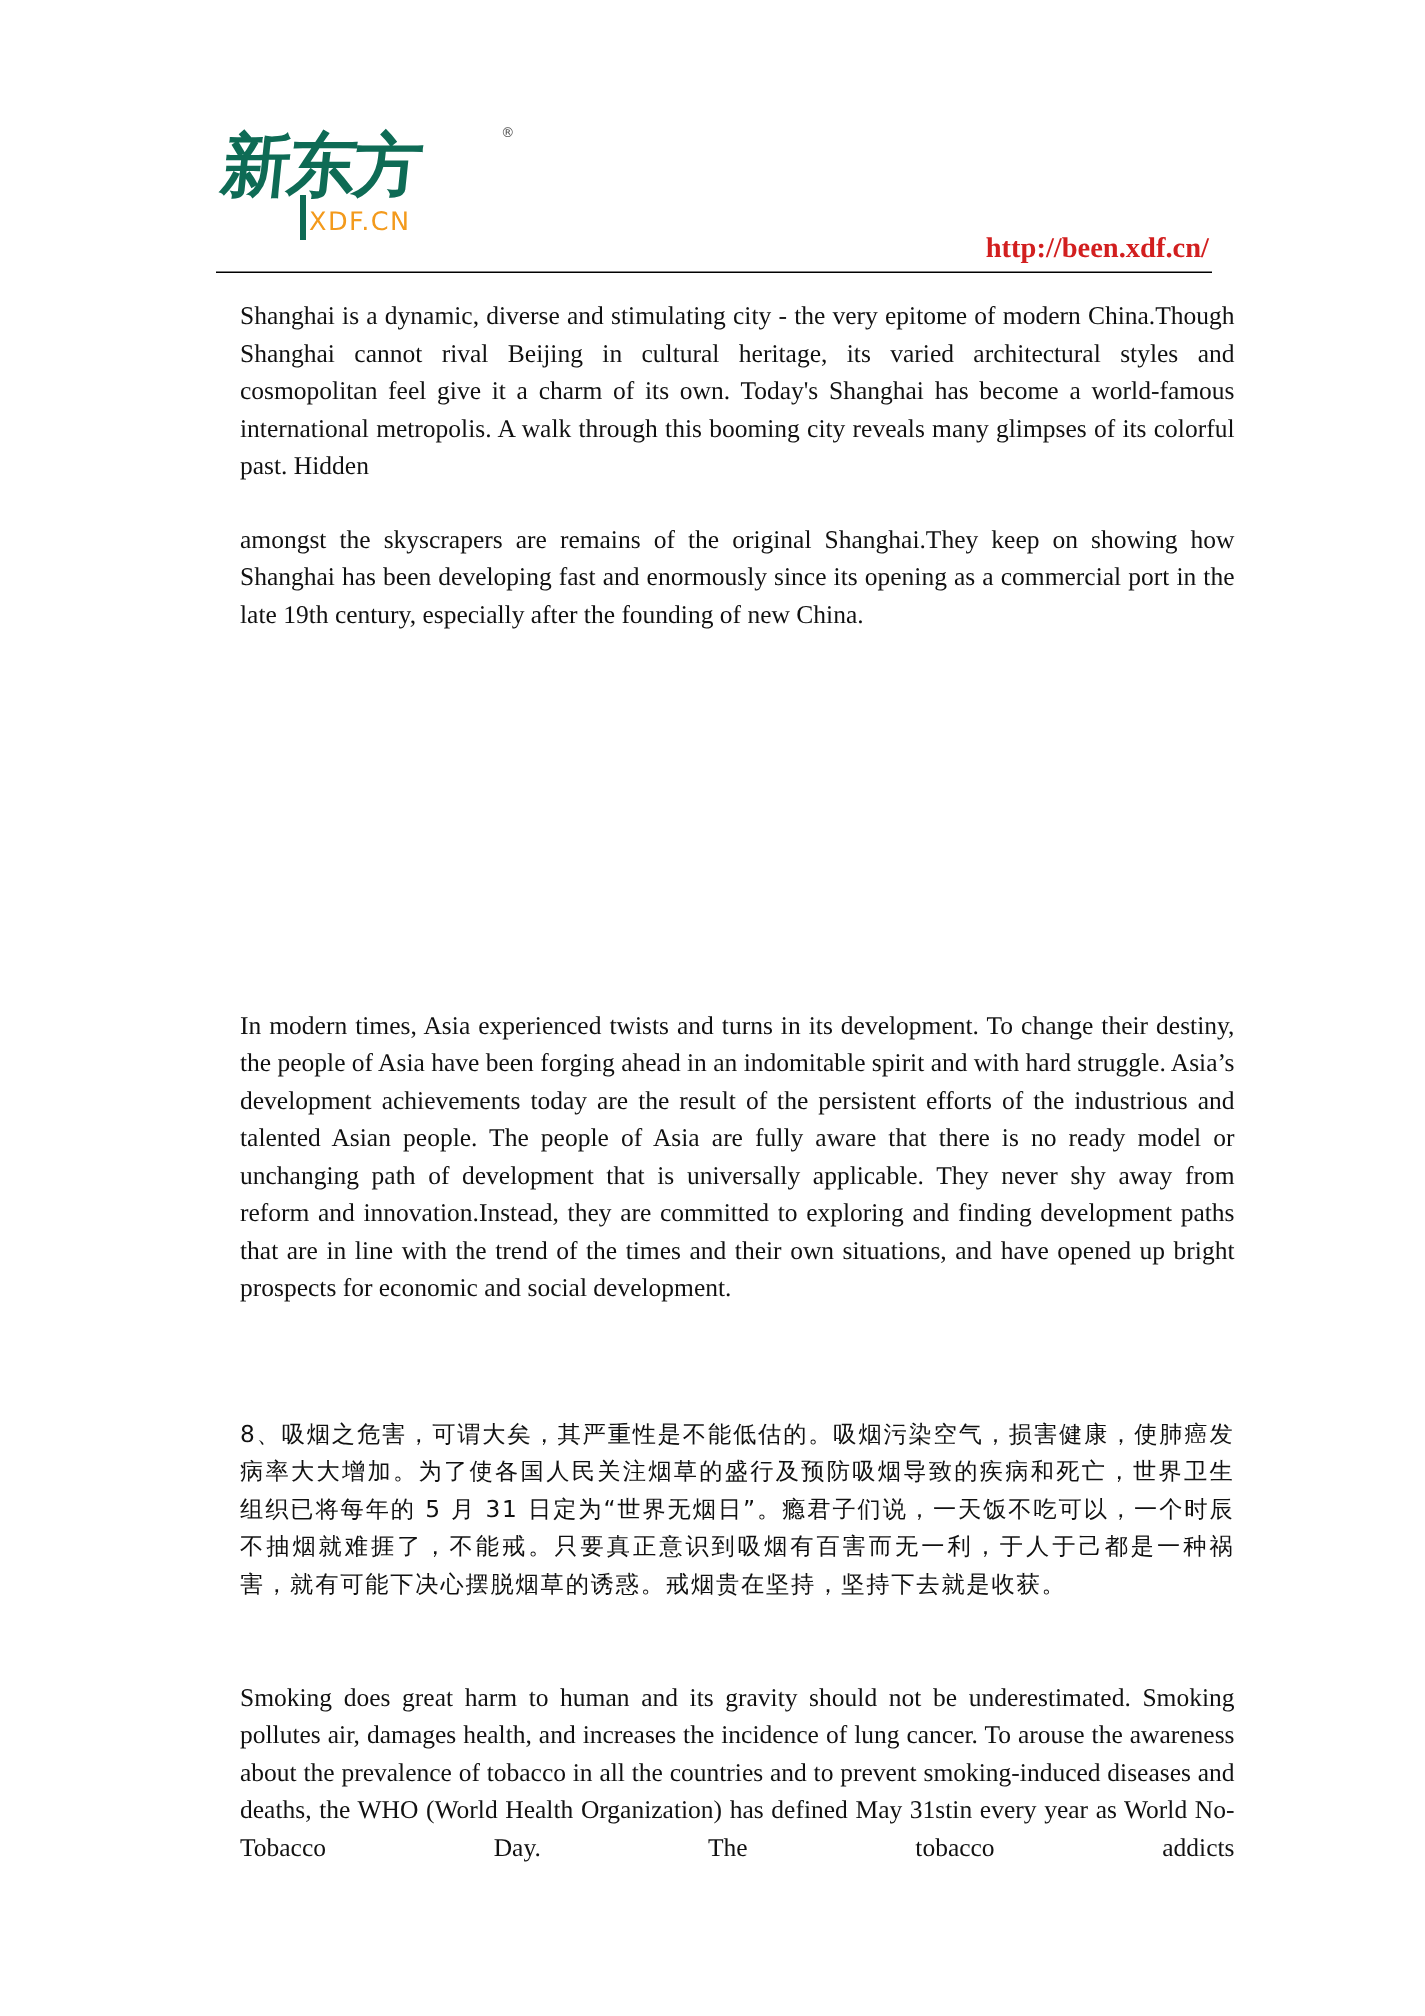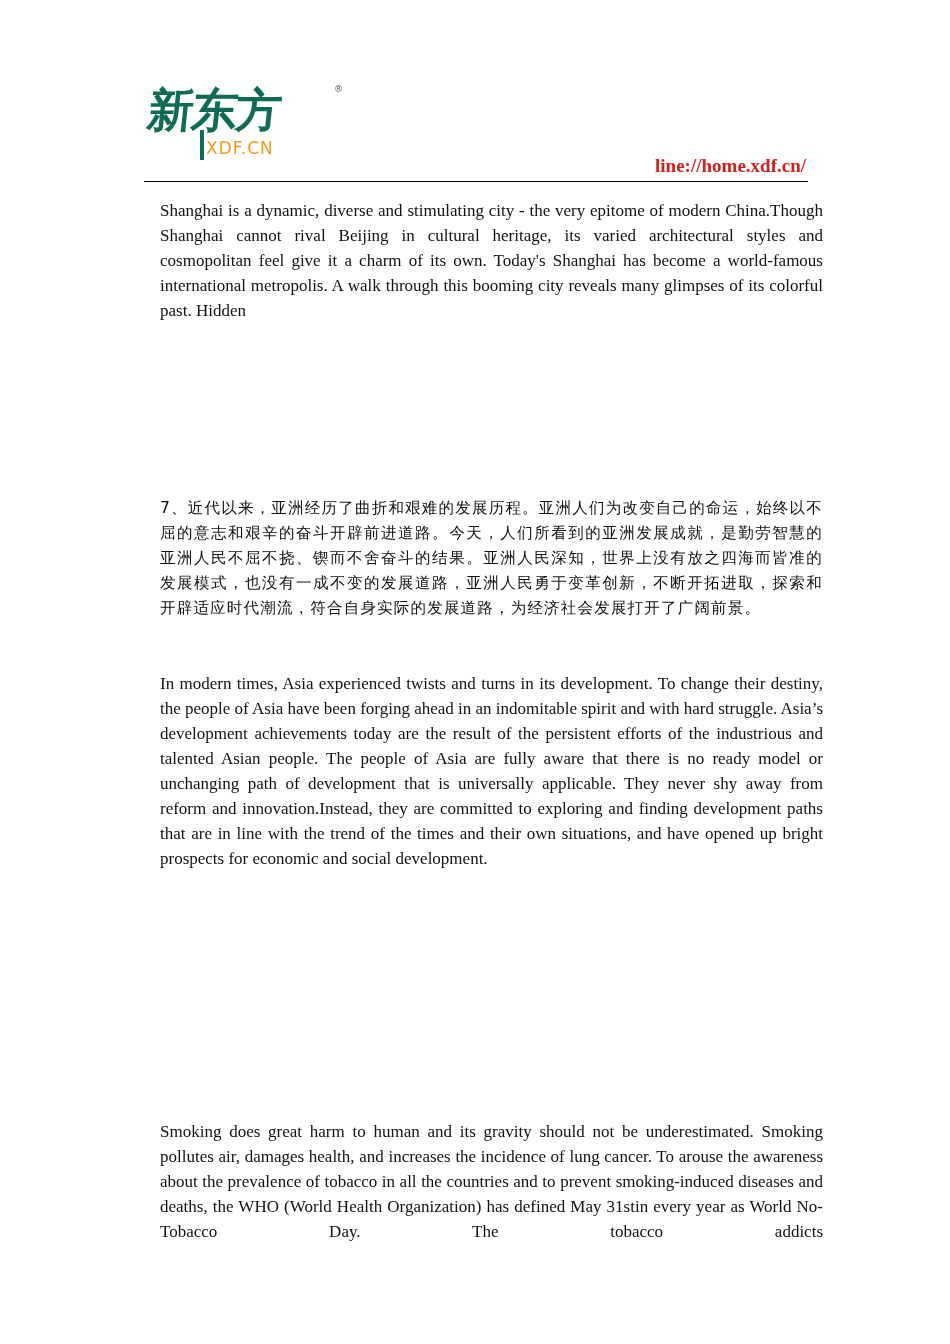--- a/index.html
+++ b/index.html
@@ -44,27 +44,28 @@
 
 <div class="page">
 
   <div class="logo">
     <div class="logo-cn">新东方</div>
     <div class="logo-reg">®</div>
     <div class="logo-bar"></div>
     <div class="logo-en">XDF.CN</div>
   </div>
 
-  <a class="url">line://home.xdf.cn/</a>
+  <a class="url">http://been.xdf.cn/</a>
 
   <div class="rule"></div>
 
   <p class="para last-left" style="top:182px;">Shanghai is a dynamic, diverse and stimulating city - the very epitome of modern China.Though Shanghai cannot rival Beijing in cultural heritage, its varied architectural styles and cosmopolitan feel give it a charm of its own. Today's Shanghai has become a world-famous international metropolis. A walk through this booming city reveals many glimpses of its colorful past. Hidden</p>
 
+  <p class="para last-left" style="top:331px;">amongst the skyscrapers are remains of the original Shanghai.They keep on showing how Shanghai has been developing fast and enormously since its opening as a commercial port in the late 19th century, especially after the founding of new China.</p>
 
-  <p class="para cn last-left" style="top:480px;">7、近代以来，亚洲经历了曲折和艰难的发展历程。亚洲人们为改变自己的命运，始终以不屈的意志和艰辛的奋斗开辟前进道路。今天，人们所看到的亚洲发展成就，是勤劳智慧的亚洲人民不屈不挠、锲而不舍奋斗的结果。亚洲人民深知，世界上没有放之四海而皆准的发展模式，也没有一成不变的发展道路，亚洲人民勇于变革创新，不断开拓进取，探索和开辟适应时代潮流，符合自身实际的发展道路，为经济社会发展打开了广阔前景。</p>
 
   <p class="para last-left" style="top:655px;">In modern times, Asia experienced twists and turns in its development. To change their destiny, the people of Asia have been forging ahead in an indomitable spirit and with hard struggle. Asia’s development achievements today are the result of the persistent efforts of the industrious and talented Asian people. The people of Asia are fully aware that there is no ready model or unchanging path of development that is universally applicable. They never shy away from reform and innovation.Instead, they are committed to exploring and finding development paths that are in line with the trend of the times and their own situations, and have opened up bright prospects for economic and social development.</p>
 
+  <p class="para cn last-left" style="top:928px;">8、吸烟之危害，可谓大矣，其严重性是不能低估的。吸烟污染空气，损害健康，使肺癌发病率大大增加。为了使各国人民关注烟草的盛行及预防吸烟导致的疾病和死亡，世界卫生组织已将每年的 5 月 31 日定为“世界无烟日”。瘾君子们说，一天饭不吃可以，一个时辰不抽烟就难捱了，不能戒。只要真正意识到吸烟有百害而无一利，于人于己都是一种祸害，就有可能下决心摆脱烟草的诱惑。戒烟贵在坚持，坚持下去就是收获。</p>
 
   <p class="para" style="top:1103px; text-align-last: justify;">Smoking does great harm to human and its gravity should not be underestimated. Smoking pollutes air, damages health, and increases the incidence of lung cancer. To arouse the awareness about the prevalence of tobacco in all the countries and to prevent smoking-induced diseases and deaths, the WHO (World Health Organization) has defined May 31stin every year as World No-Tobacco Day. The tobacco addicts</p>
 
 </div>
 
 </body></html>

